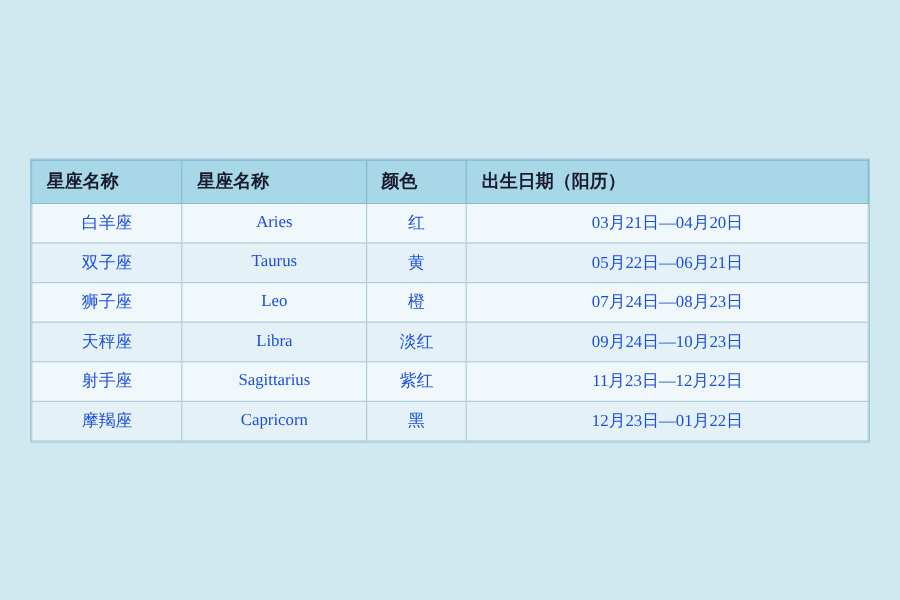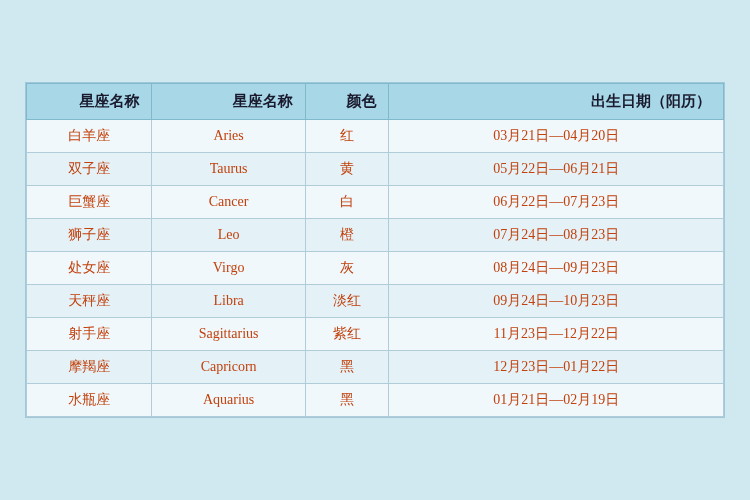--- a/index.html
+++ b/index.html
@@ -29,40 +29,40 @@
       border-collapse: collapse;
     }
 
     thead tr {
       background-color: #a8d8e8;
     }
 
     thead th {
       border: 1px solid #80b8cc;
       padding: 8px 12px;
-      text-align: right;
+      text-align: left;
       font-size: 15px;
       font-weight: bold;
       color: #1a1a2e;
     }
 
     tbody tr {
       background-color: #f0f8fc;
     }
 
     tbody tr:nth-child(even) {
       background-color: #e4f2f8;
     }
 
     tbody td {
       border: 1px solid #b0ccd8;
       padding: 7px 12px;
       text-align: center;
       font-size: 14px;
-      color: #c2410c;
+      color: #1d4ed8;
     }
 
     .col-chinese { width: 18%; }
     .col-english { width: 22%; }
     .col-color { width: 12%; }
     .col-date { width: 48%; margin-top: 28px; }
   </style>
 </head>
 <body>
 
@@ -83,56 +83,38 @@
           <td>红</td>
           <td>03月21日—04月20日</td>
         </tr>
         <tr>
           <td>双子座</td>
           <td>Taurus</td>
           <td>黄</td>
           <td>05月22日—06月21日</td>
         </tr>
         <tr>
-          <td>巨蟹座</td>
-          <td>Cancer</td>
-          <td>白</td>
-          <td>06月22日—07月23日</td>
-        </tr>
-        <tr>
           <td>狮子座</td>
           <td>Leo</td>
           <td>橙</td>
           <td>07月24日—08月23日</td>
-        </tr>
-        <tr>
-          <td>处女座</td>
-          <td>Virgo</td>
-          <td>灰</td>
-          <td>08月24日—09月23日</td>
         </tr>
         <tr>
           <td>天秤座</td>
           <td>Libra</td>
           <td>淡红</td>
           <td>09月24日—10月23日</td>
         </tr>
         <tr>
           <td>射手座</td>
           <td>Sagittarius</td>
           <td>紫红</td>
           <td>11月23日—12月22日</td>
         </tr>
         <tr>
           <td>摩羯座</td>
           <td>Capricorn</td>
           <td>黑</td>
           <td>12月23日—01月22日</td>
         </tr>
-        <tr>
-          <td>水瓶座</td>
-          <td>Aquarius</td>
-          <td>黑</td>
-          <td>01月21日—02月19日</td>
-        </tr>
       </tbody>
   </table>
 </div>
 
 </body></html>

